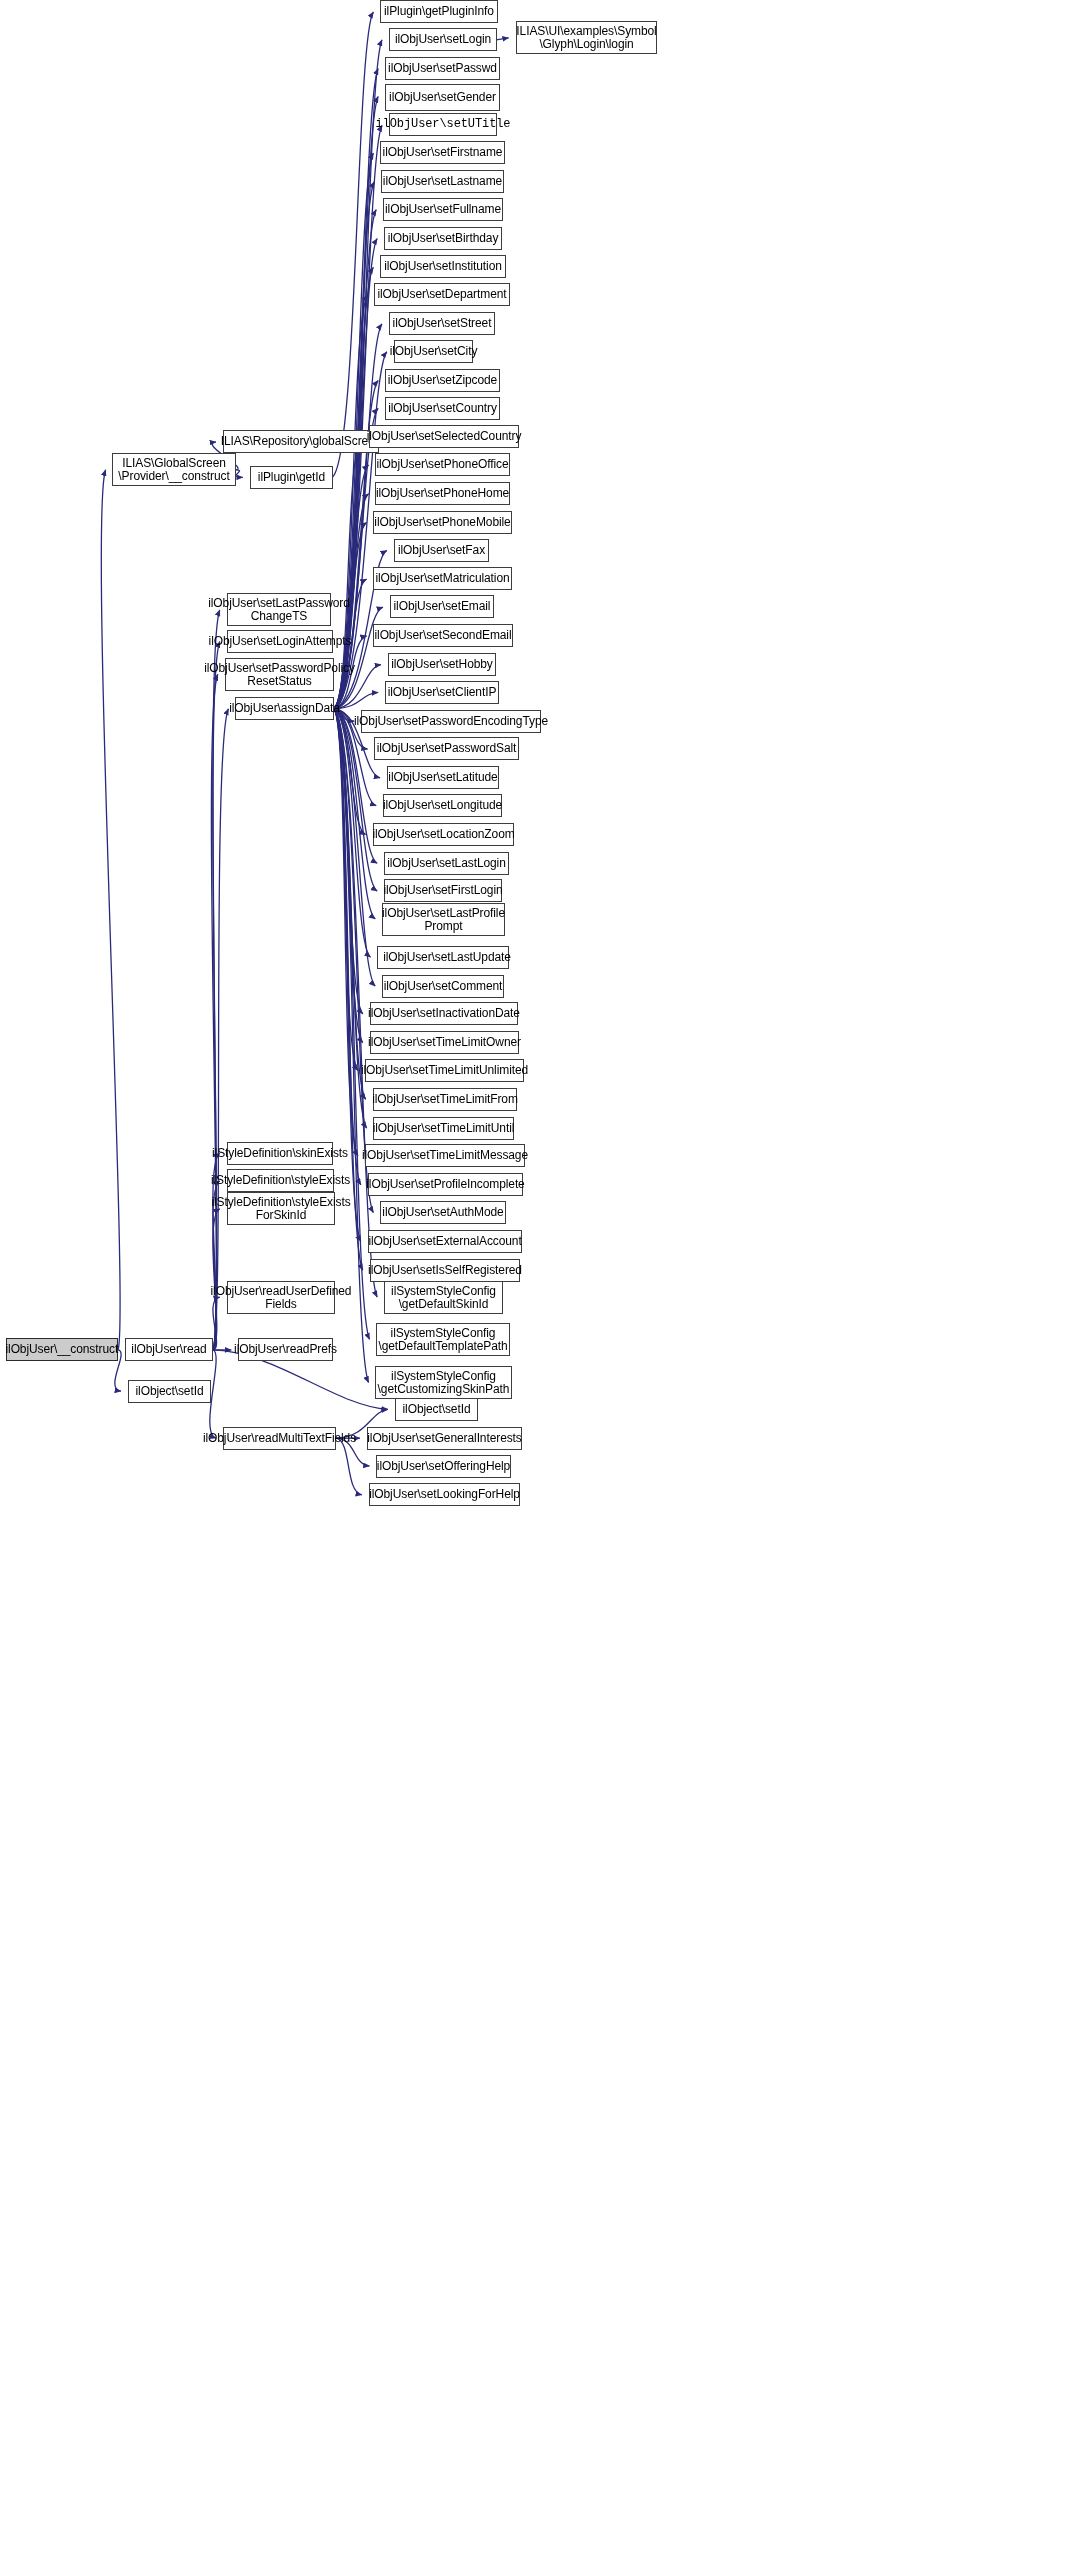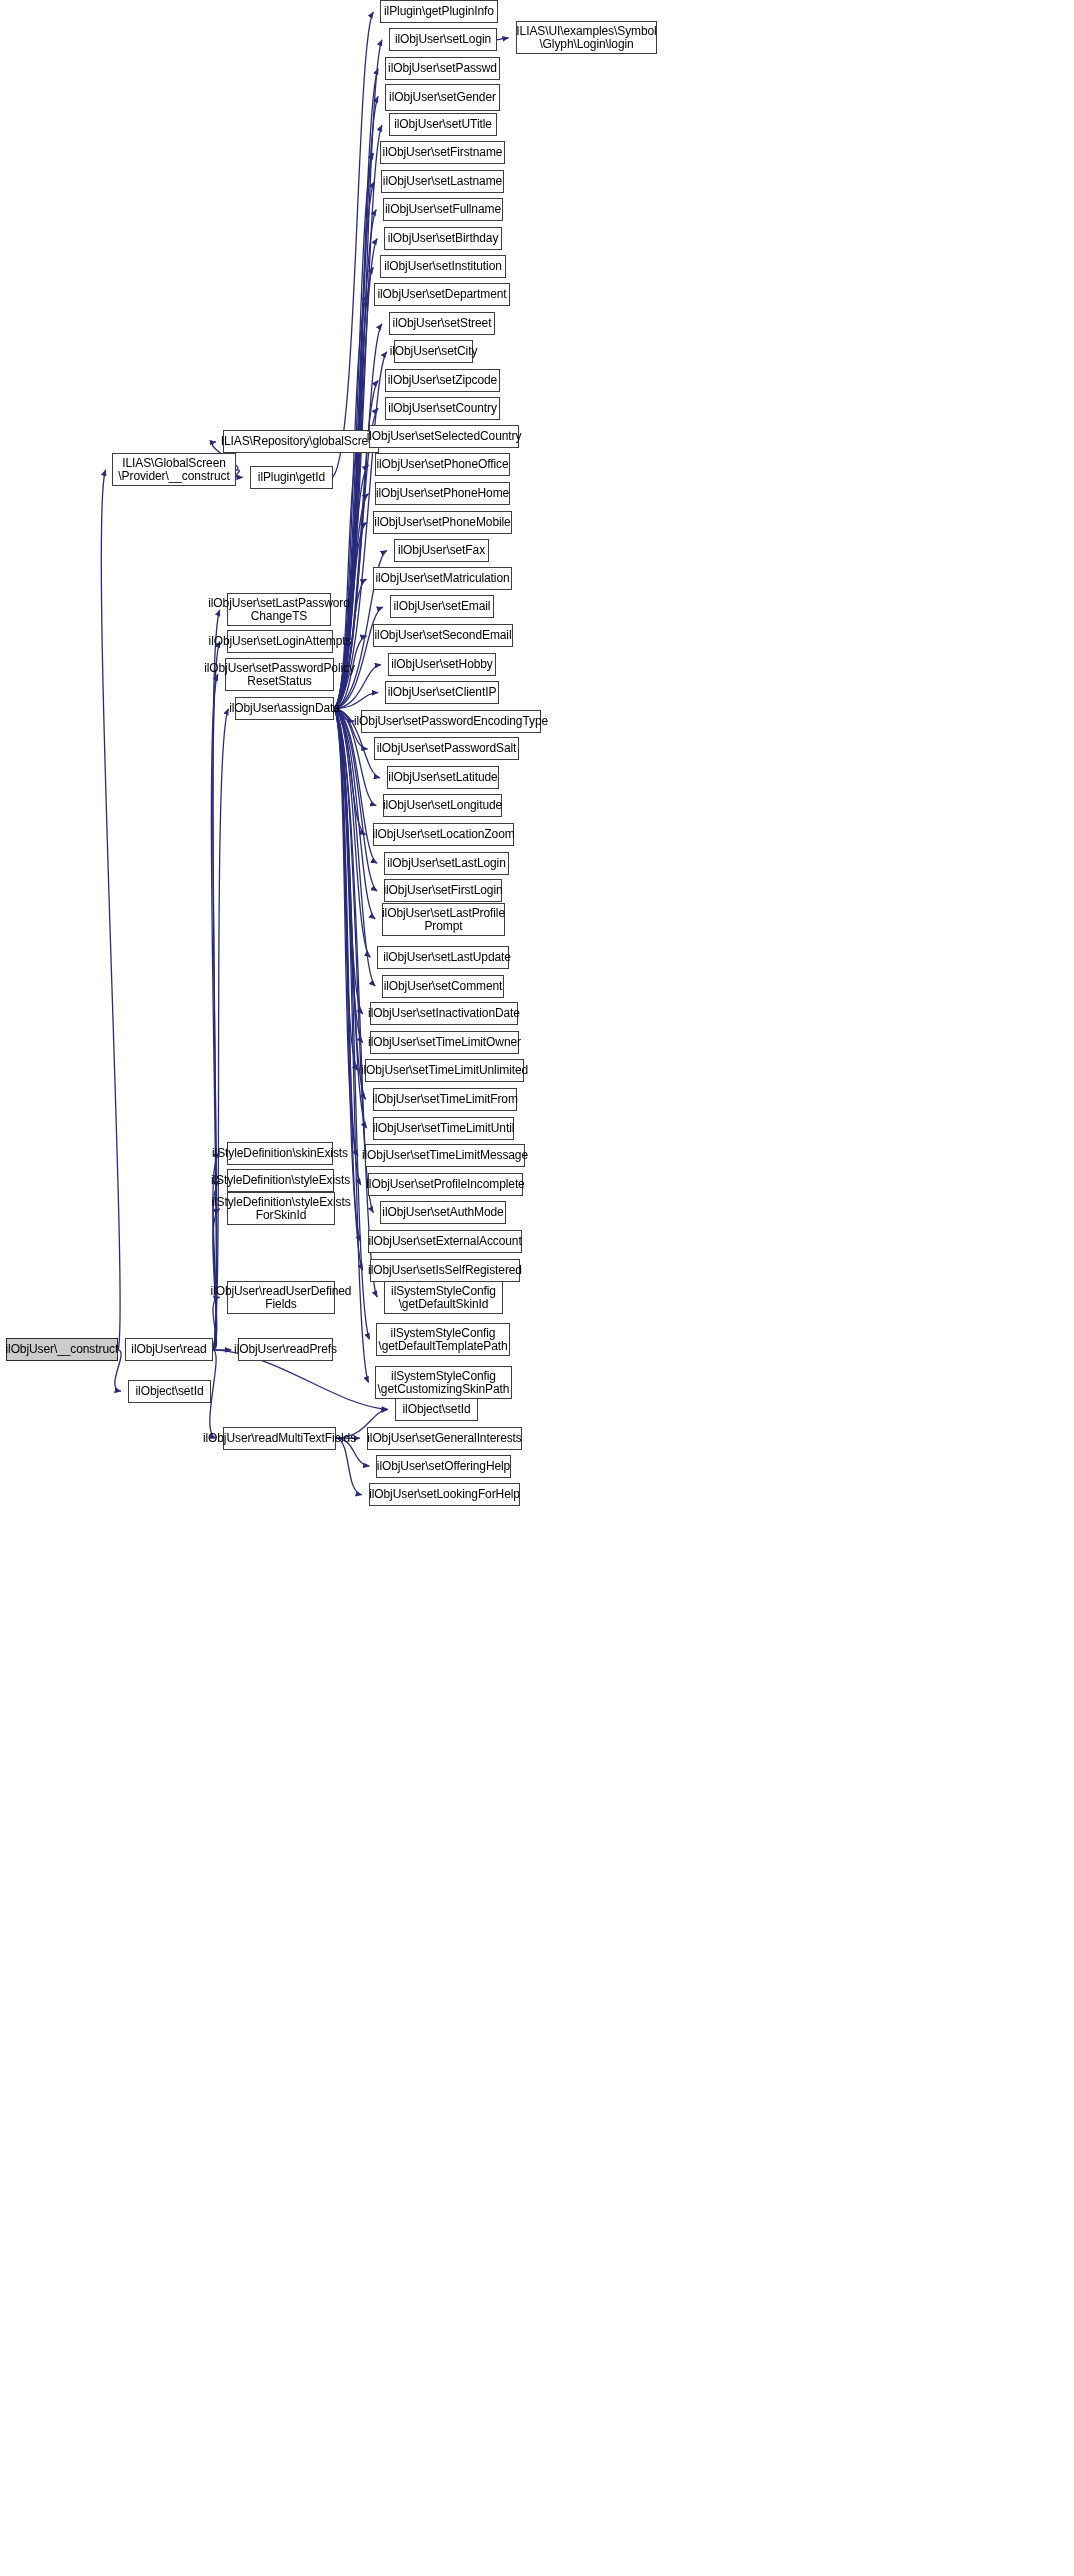--- a/index.html
+++ b/index.html
@@ -110,21 +110,21 @@
     <div class="node" style="left: 112px; top: 453px; width: 124px; height: 33px;">ILIAS\GlobalScreen
 \Provider\__construct</div>
     <div class="node" style="left: 223px; top: 430px; width: 156px; height: 23px;">ILIAS\Repository\globalScreen</div>
     <div class="node" style="left: 250px; top: 466px; width: 83px; height: 23px;">ilPlugin\getId</div>
     <div class="node" style="left: 380px; top: 0px; width: 118px; height: 23px;">ilPlugin\getPluginInfo</div>
     <div class="node" style="left: 389px; top: 28px; width: 108px; height: 23px;">ilObjUser\setLogin</div>
     <div class="node" style="left: 516px; top: 21px; width: 141px; height: 33px;">ILIAS\UI\examples\Symbol
 \Glyph\Login\login</div>
     <div class="node" style="left: 385px; top: 57px; width: 115px; height: 23px;">ilObjUser\setPasswd</div>
     <div class="node" style="left: 385px; top: 84px; width: 115px; height: 27px;">ilObjUser\setGender</div>
-    <div class="node" style="left: 389px; top: 113px; width: 108px; height: 23px;">ilObjUser\setUTitle</div>
+    <div class="node" style="left: 389px; top: 113px; width: 108px; height: 23px; font-family: Liberation Mono, monospace;">ilObjUser\setUTitle</div>
     <div class="node" style="left: 380px; top: 141px; width: 125px; height: 23px;">ilObjUser\setFirstname</div>
     <div class="node" style="left: 381px; top: 170px; width: 123px; height: 23px;">ilObjUser\setLastname</div>
     <div class="node" style="left: 383px; top: 198px; width: 120px; height: 23px;">ilObjUser\setFullname</div>
     <div class="node" style="left: 384px; top: 227px; width: 118px; height: 23px;">ilObjUser\setBirthday</div>
     <div class="node" style="left: 380px; top: 255px; width: 126px; height: 23px;">ilObjUser\setInstitution</div>
     <div class="node" style="left: 374px; top: 283px; width: 136px; height: 23px;">ilObjUser\setDepartment</div>
     <div class="node" style="left: 389px; top: 312px; width: 106px; height: 23px;">ilObjUser\setStreet</div>
     <div class="node" style="left: 394px; top: 340px; width: 79px; height: 23px;">ilObjUser\setCity</div>
     <div class="node" style="left: 385px; top: 369px; width: 115px; height: 23px;">ilObjUser\setZipcode</div>
     <div class="node" style="left: 385px; top: 397px; width: 115px; height: 23px;">ilObjUser\setCountry</div>

